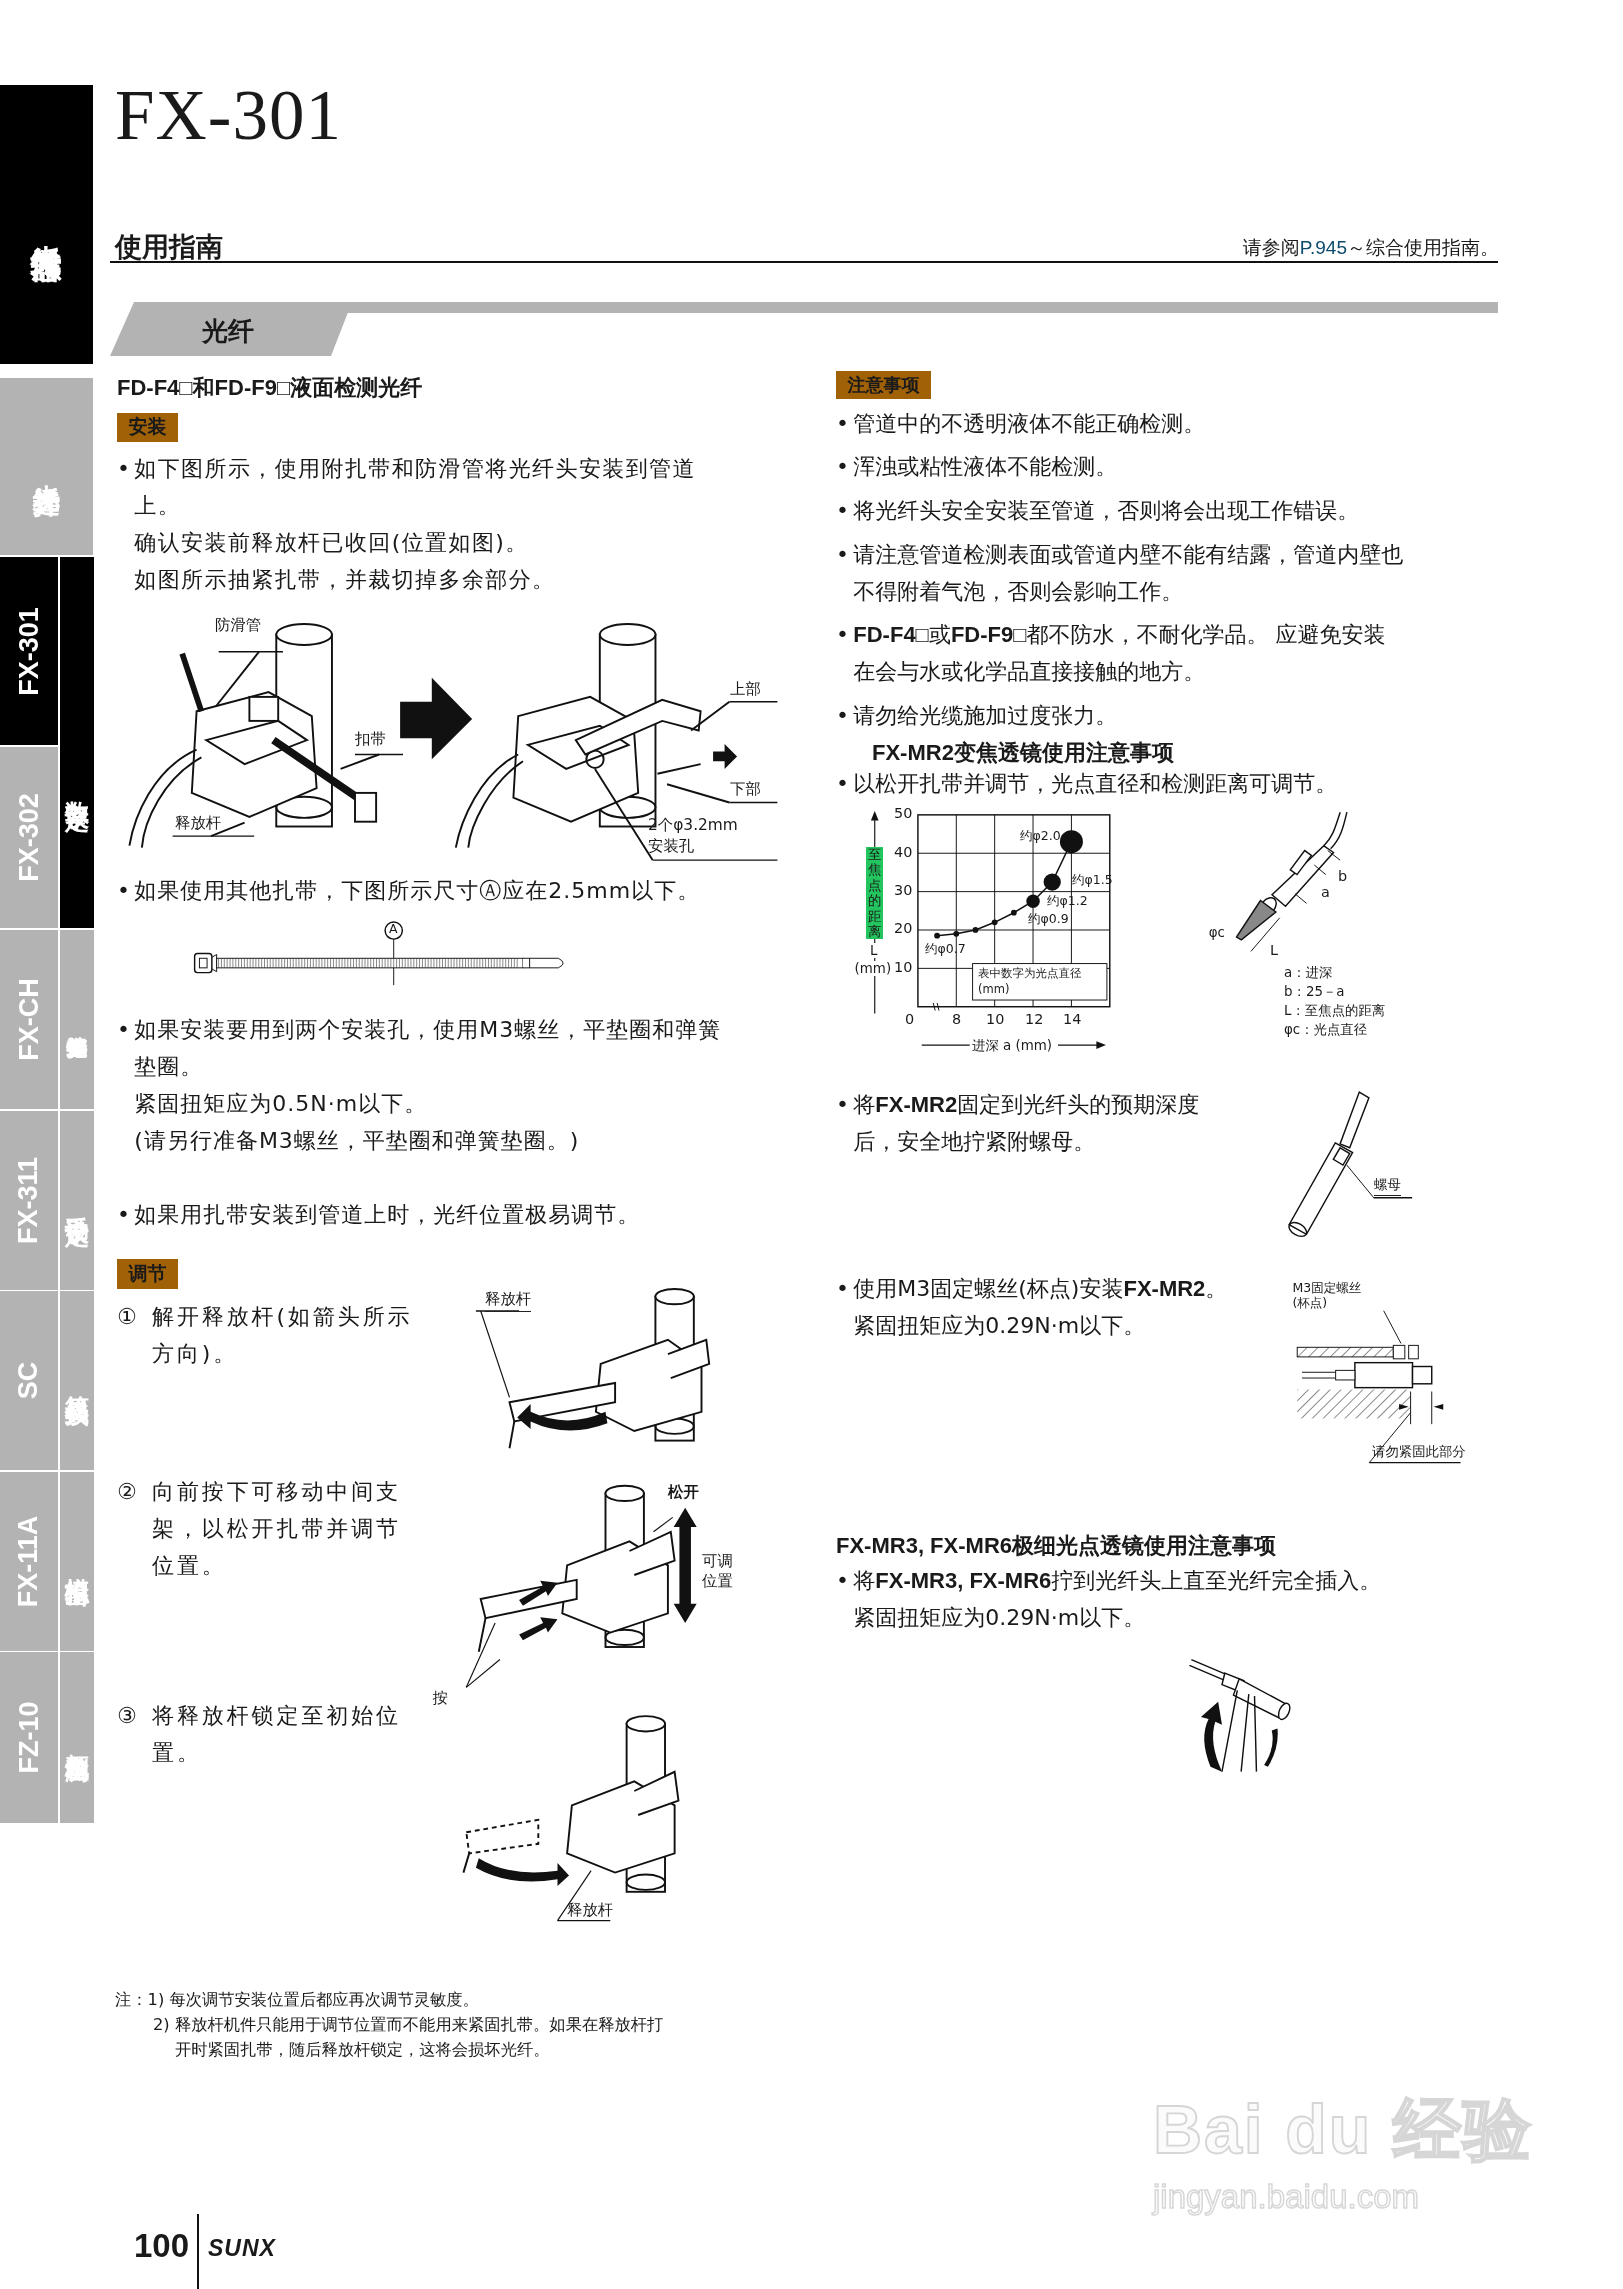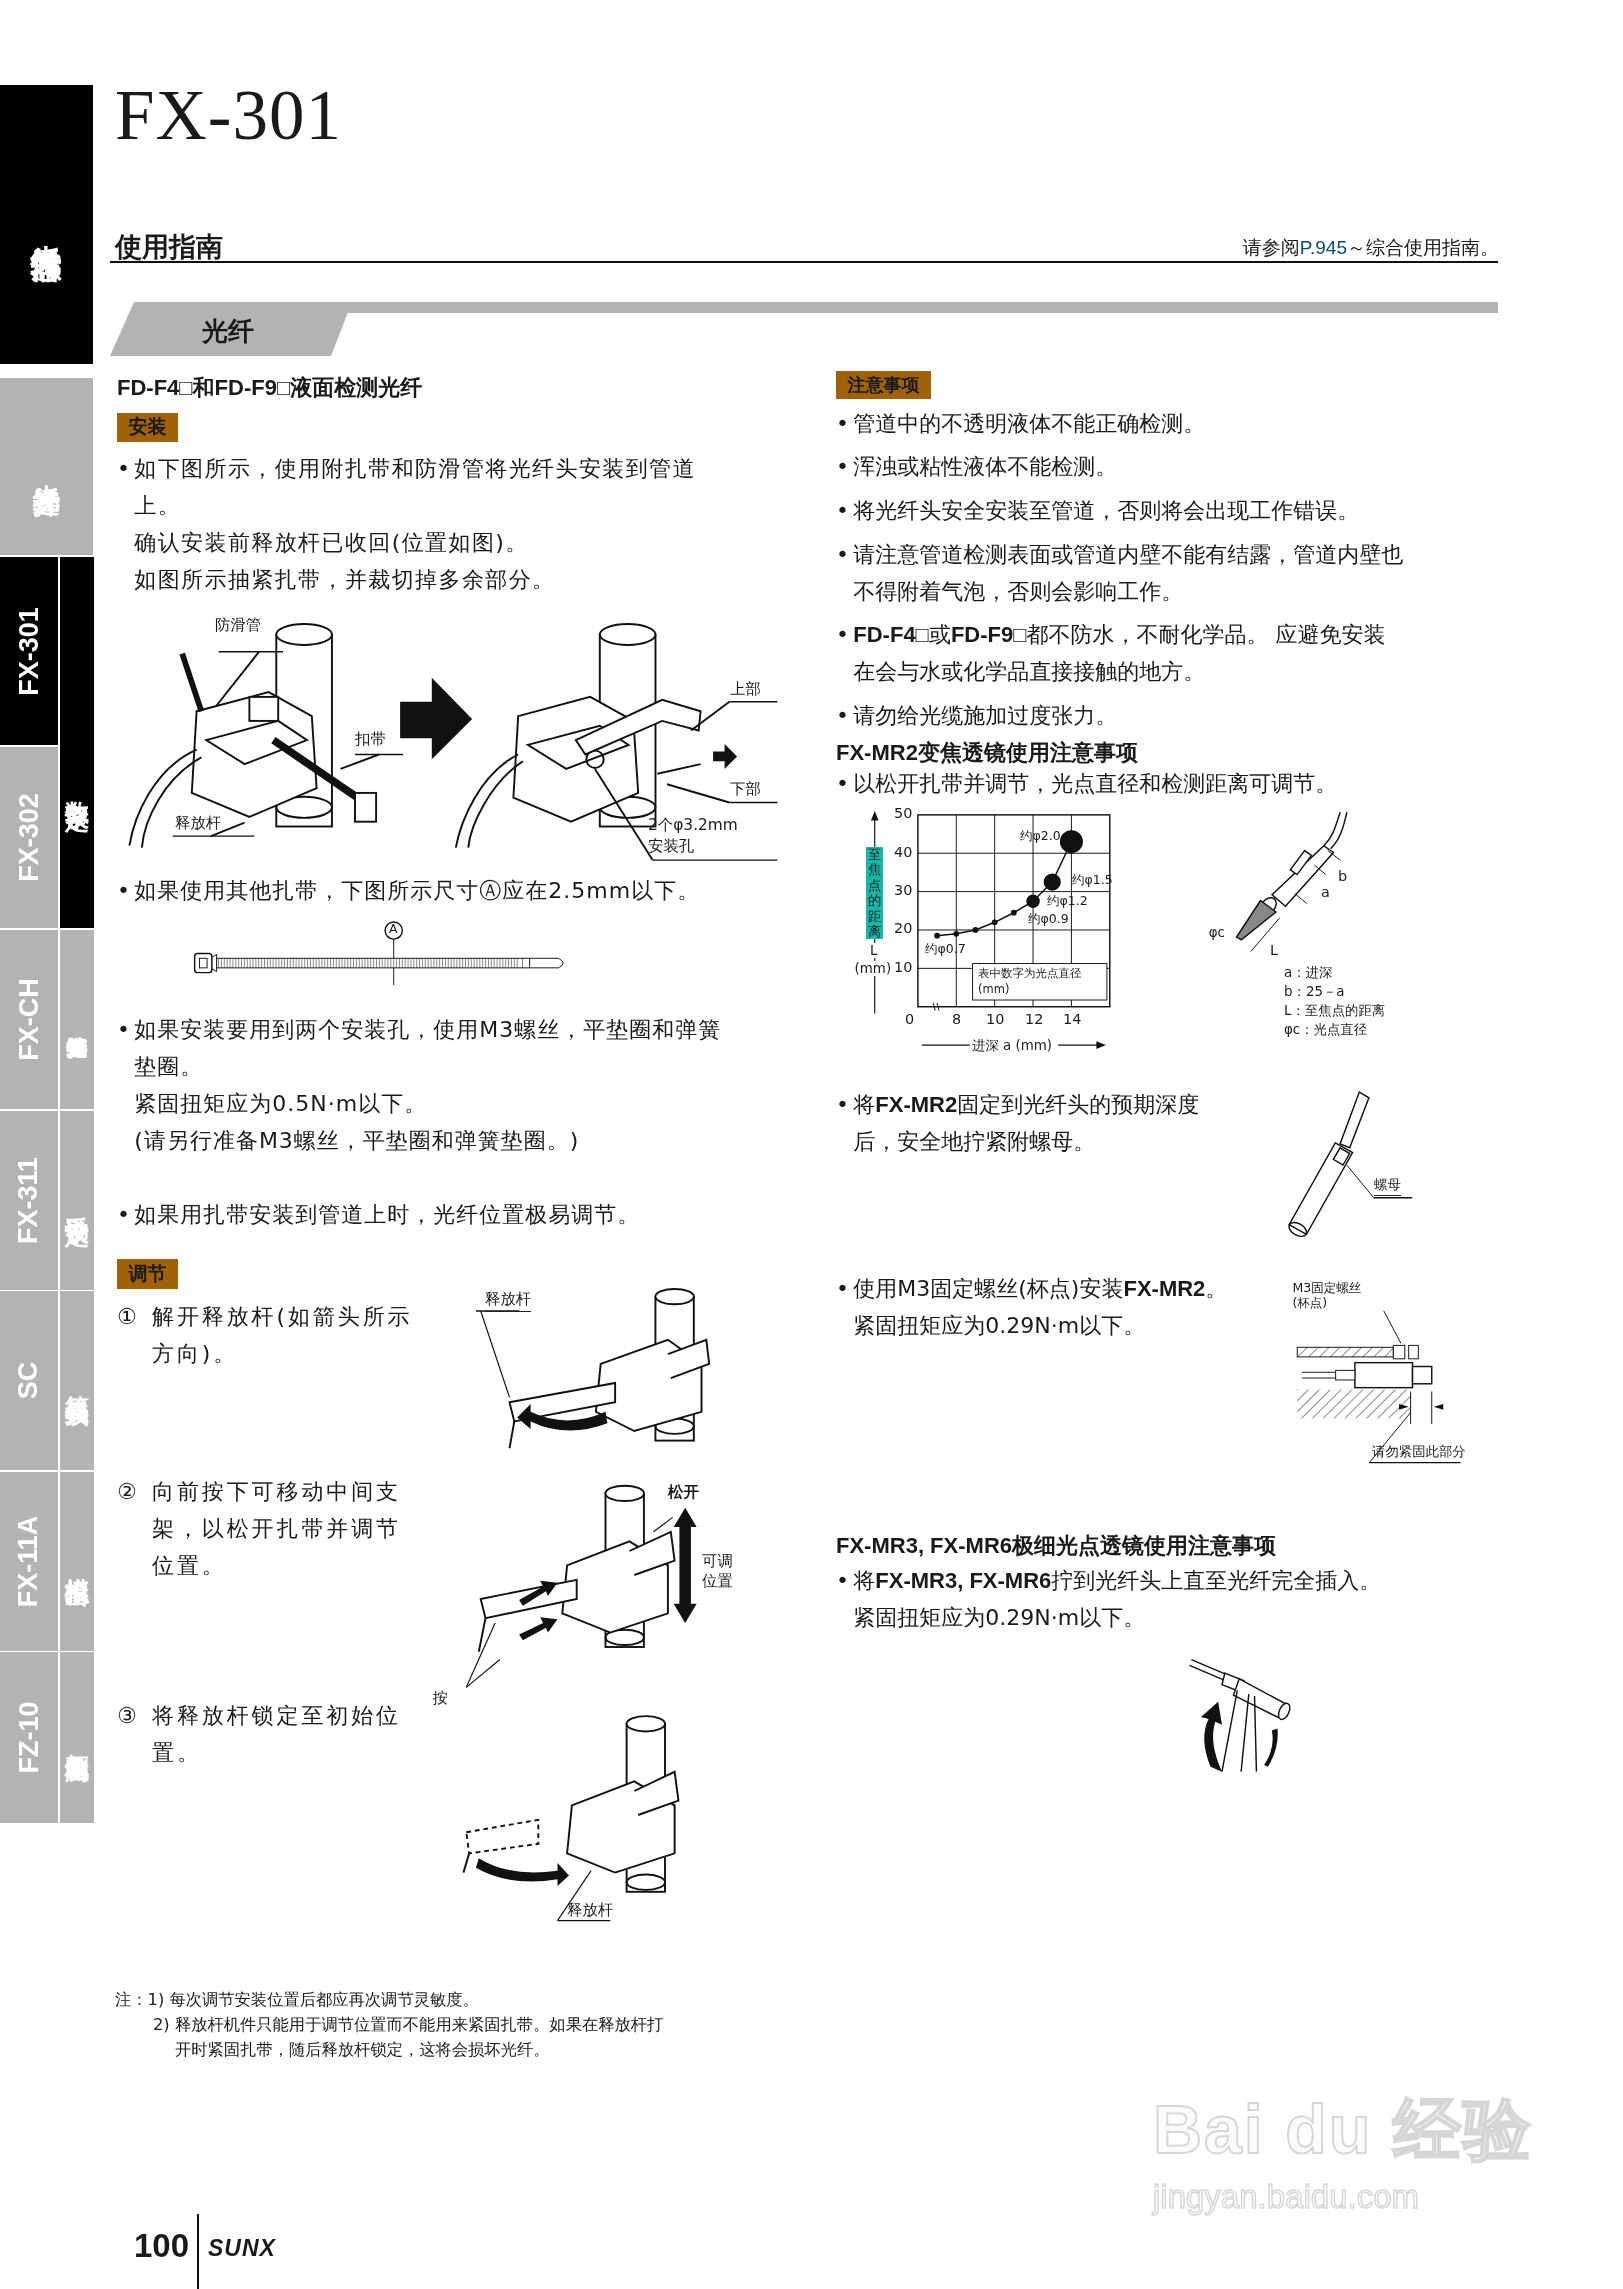--- a/index.html
+++ b/index.html
@@ -320,21 +320,21 @@
   <div class="bullet" style="margin-top:6.7px;">将光纤头安全安装至管道，否则将会出现工作错误。</div>
   <div class="bullet" style="margin-top:6.7px;">
     <div>请注意管道检测表面或管道内壁不能有结露，管道内壁也</div>
     <div>不得附着气泡，否则会影响工作。</div>
   </div>
   <div class="bullet" style="margin-top:6.7px;">
     <div><span class="b">FD-F4□</span><span>或</span><span class="b">FD-F9□</span><span>都不防水，不耐化学品。 应避免安装</span></div>
     <div>在会与水或化学品直接接触的地方。</div>
   </div>
   <div class="bullet" style="margin-top:6.7px;">请勿给光缆施加过度张力。</div>
-  <div class="h-bold" style="margin-top:3.8px;">FX-MR2变焦透镜使用注意事项</div>
+  <div class="h-bold" style="margin-top:3.8px;margin-left:36px;">FX-MR2变焦透镜使用注意事项</div>
   <div class="bullet" style="line-height:31px;">以松开扎带并调节，光点直径和检测距离可调节。</div>
 </div>
 
 <div class="chart-wrap">
   <svg width="307" height="269" viewBox="0 0 320 280">
 
     <line x1="31" y1="10" x2="31" y2="215" stroke="#111" stroke-width="1.2"></line>
     <polygon points="31,4 27,14 35,14" fill="#111"></polygon>
 
     <rect x="76" y="8" width="200" height="200" fill="#fff" stroke="#111" stroke-width="1.5"></rect>
@@ -373,21 +373,21 @@
   <span class="fig-label" style="left:49px;top:75px;font-size:14.4px;">30</span>
   <span class="fig-label" style="left:49px;top:113px;font-size:14.4px;">20</span>
   <span class="fig-label" style="left:49px;top:152px;font-size:14.4px;">10</span>
   <span class="fig-label" style="left:60px;top:204px;font-size:14.4px;">0</span>
   <span class="fig-label" style="left:107px;top:204px;font-size:14.4px;">8</span>
   <span class="fig-label" style="left:141px;top:204px;font-size:14.4px;">10</span>
   <span class="fig-label" style="left:180px;top:204px;font-size:14.4px;">12</span>
   <span class="fig-label" style="left:218px;top:204px;font-size:14.4px;">14</span>
   <span class="fig-label" style="left:127px;top:230px;font-size:13.4px;">进深 a (mm)</span>
   
-  <span class="fig-label" style="left:21px;top:40px;width:17.3px;font-size:13.4px;white-space:normal;line-height:15.4px;background:#14b8a6;text-align:center;">至焦点的距离</span>
+  <span class="fig-label" style="left:21px;top:40px;width:17.3px;font-size:13.4px;white-space:normal;line-height:15.4px;background:#22c55e;text-align:center;">至焦点的距离</span>
   <span class="fig-label" style="left:25px;top:136px;font-size:13.4px;background:#fff;">L</span>
   <span class="fig-label" style="left:9.6px;top:154px;font-size:13.4px;background:#fff;">(mm)</span>
   
   <span class="fig-label" style="left:175px;top:21px;font-size:12.5px;">约φ2.0</span>
   <span class="fig-label" style="left:227px;top:65px;font-size:12.5px;">约φ1.5</span>
   <span class="fig-label" style="left:202px;top:86px;font-size:12.5px;">约φ1.2</span>
   <span class="fig-label" style="left:183px;top:104px;font-size:12.5px;">约φ0.9</span>
   <span class="fig-label" style="left:80px;top:134px;font-size:12.5px;">约φ0.7</span>
   <span class="fig-label" style="left:133px;top:159px;font-size:11.5px;">表中数字为光点直径</span>
   <span class="fig-label" style="left:133px;top:175px;font-size:11.5px;">(mm)</span>

